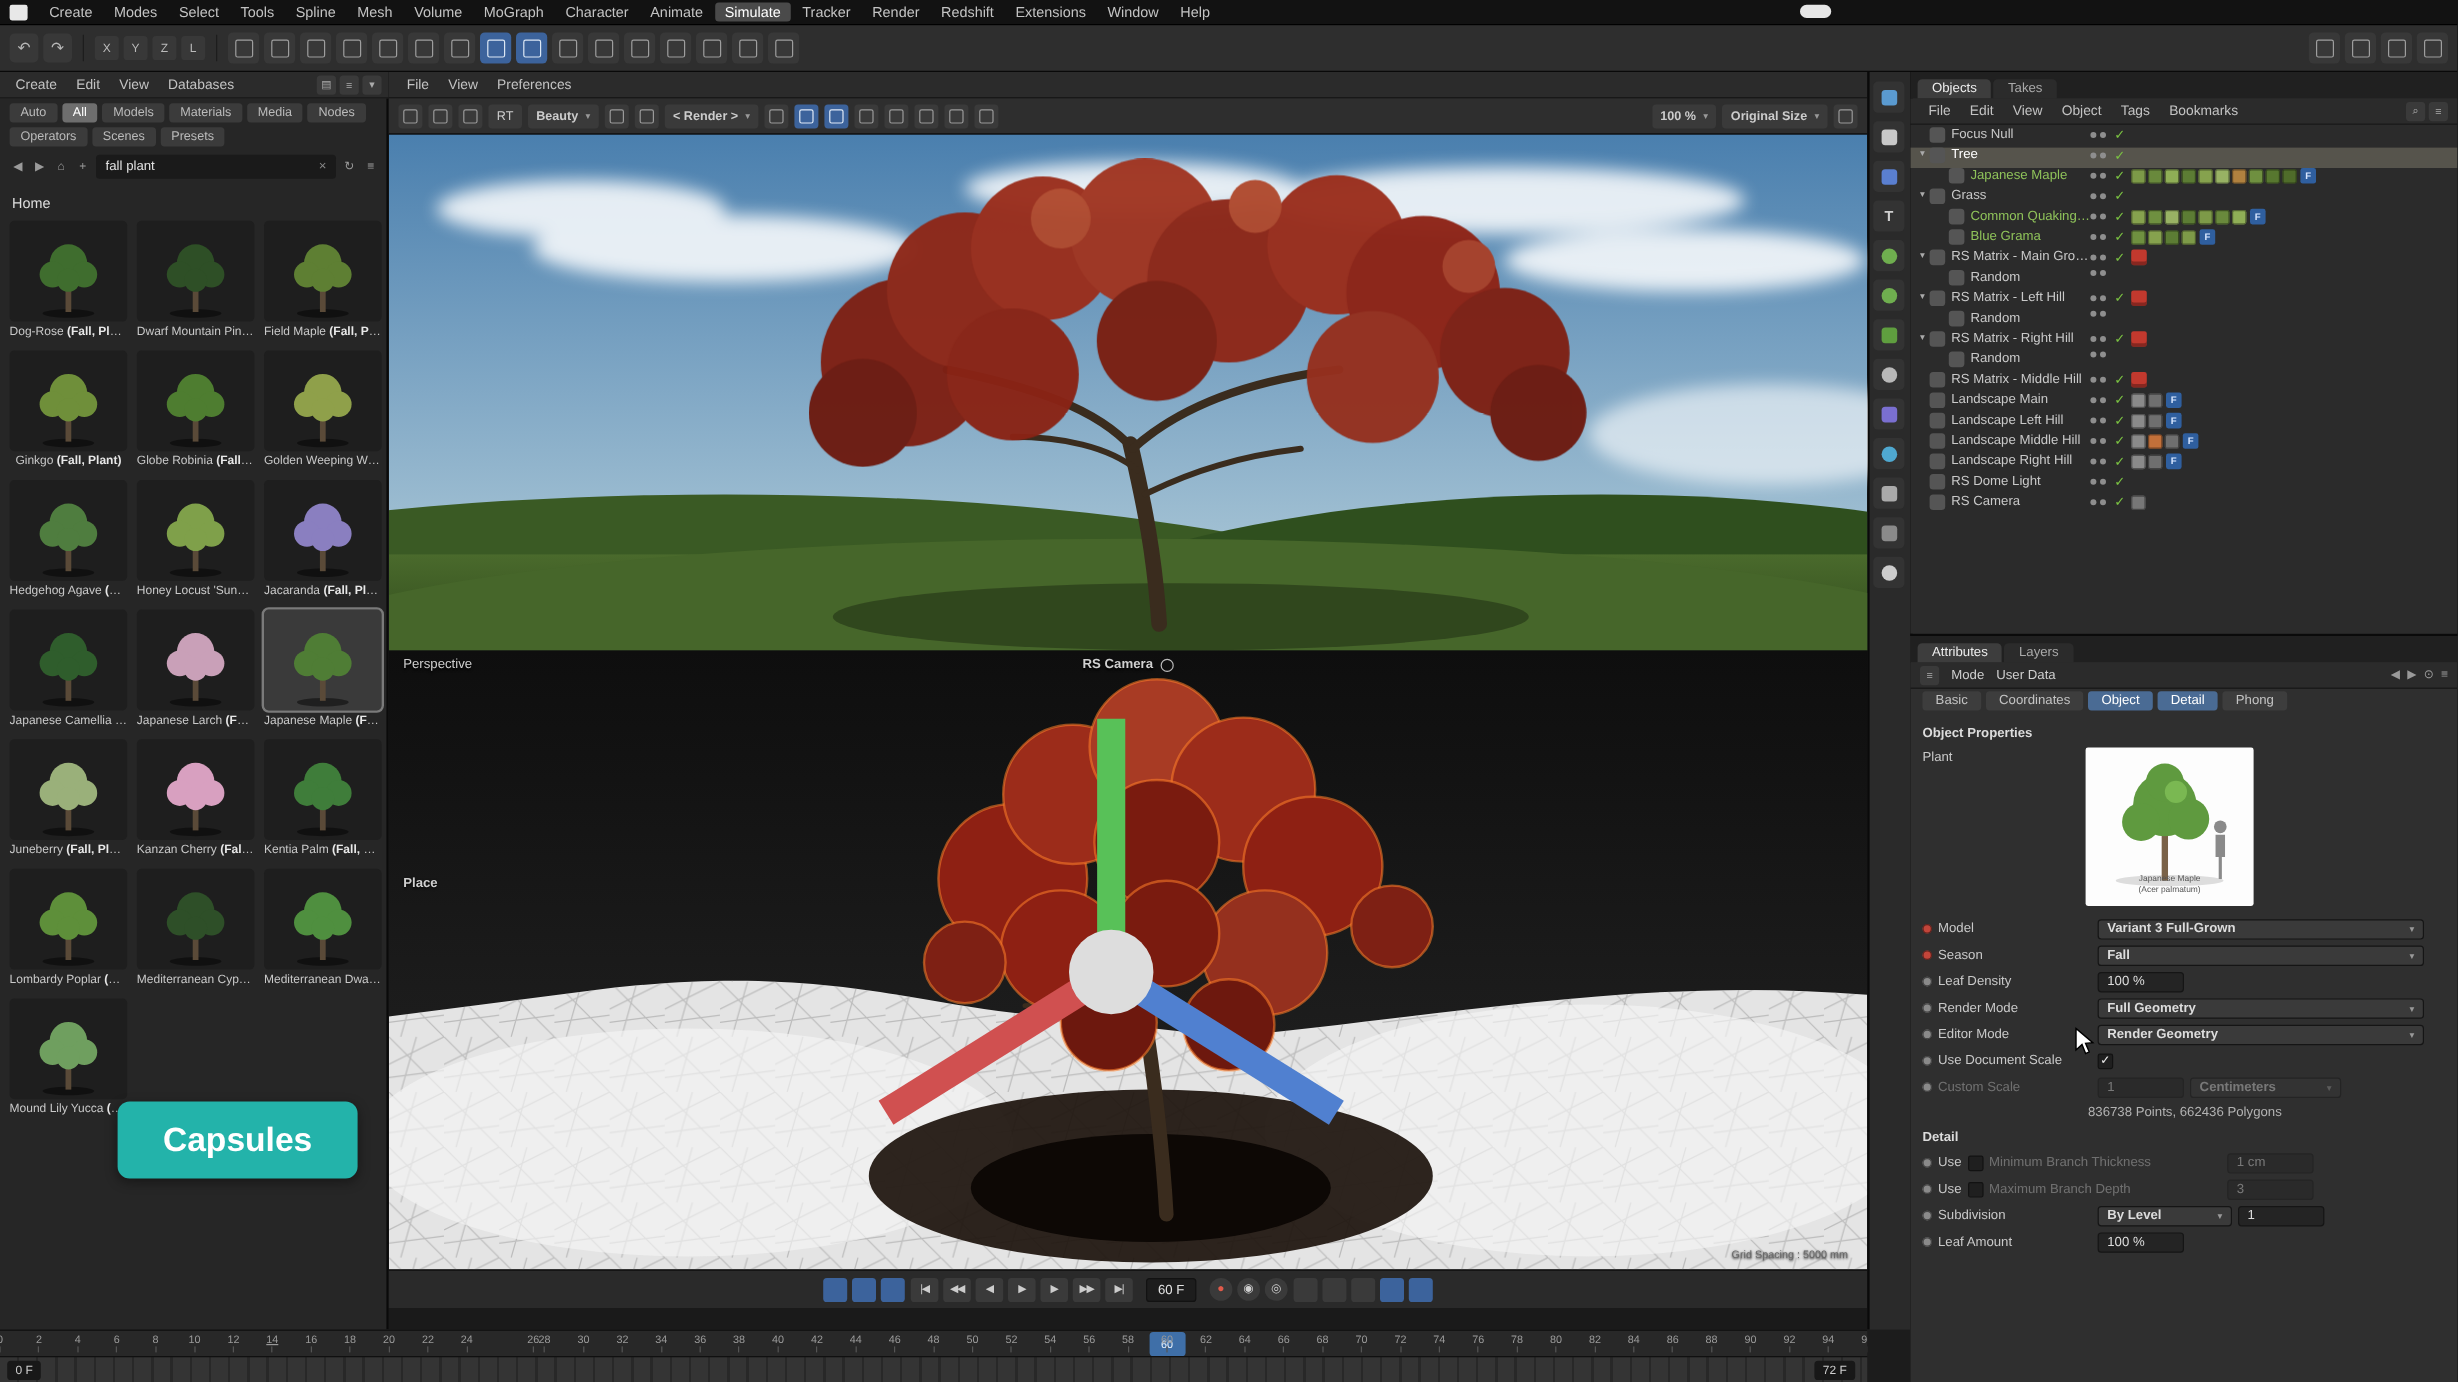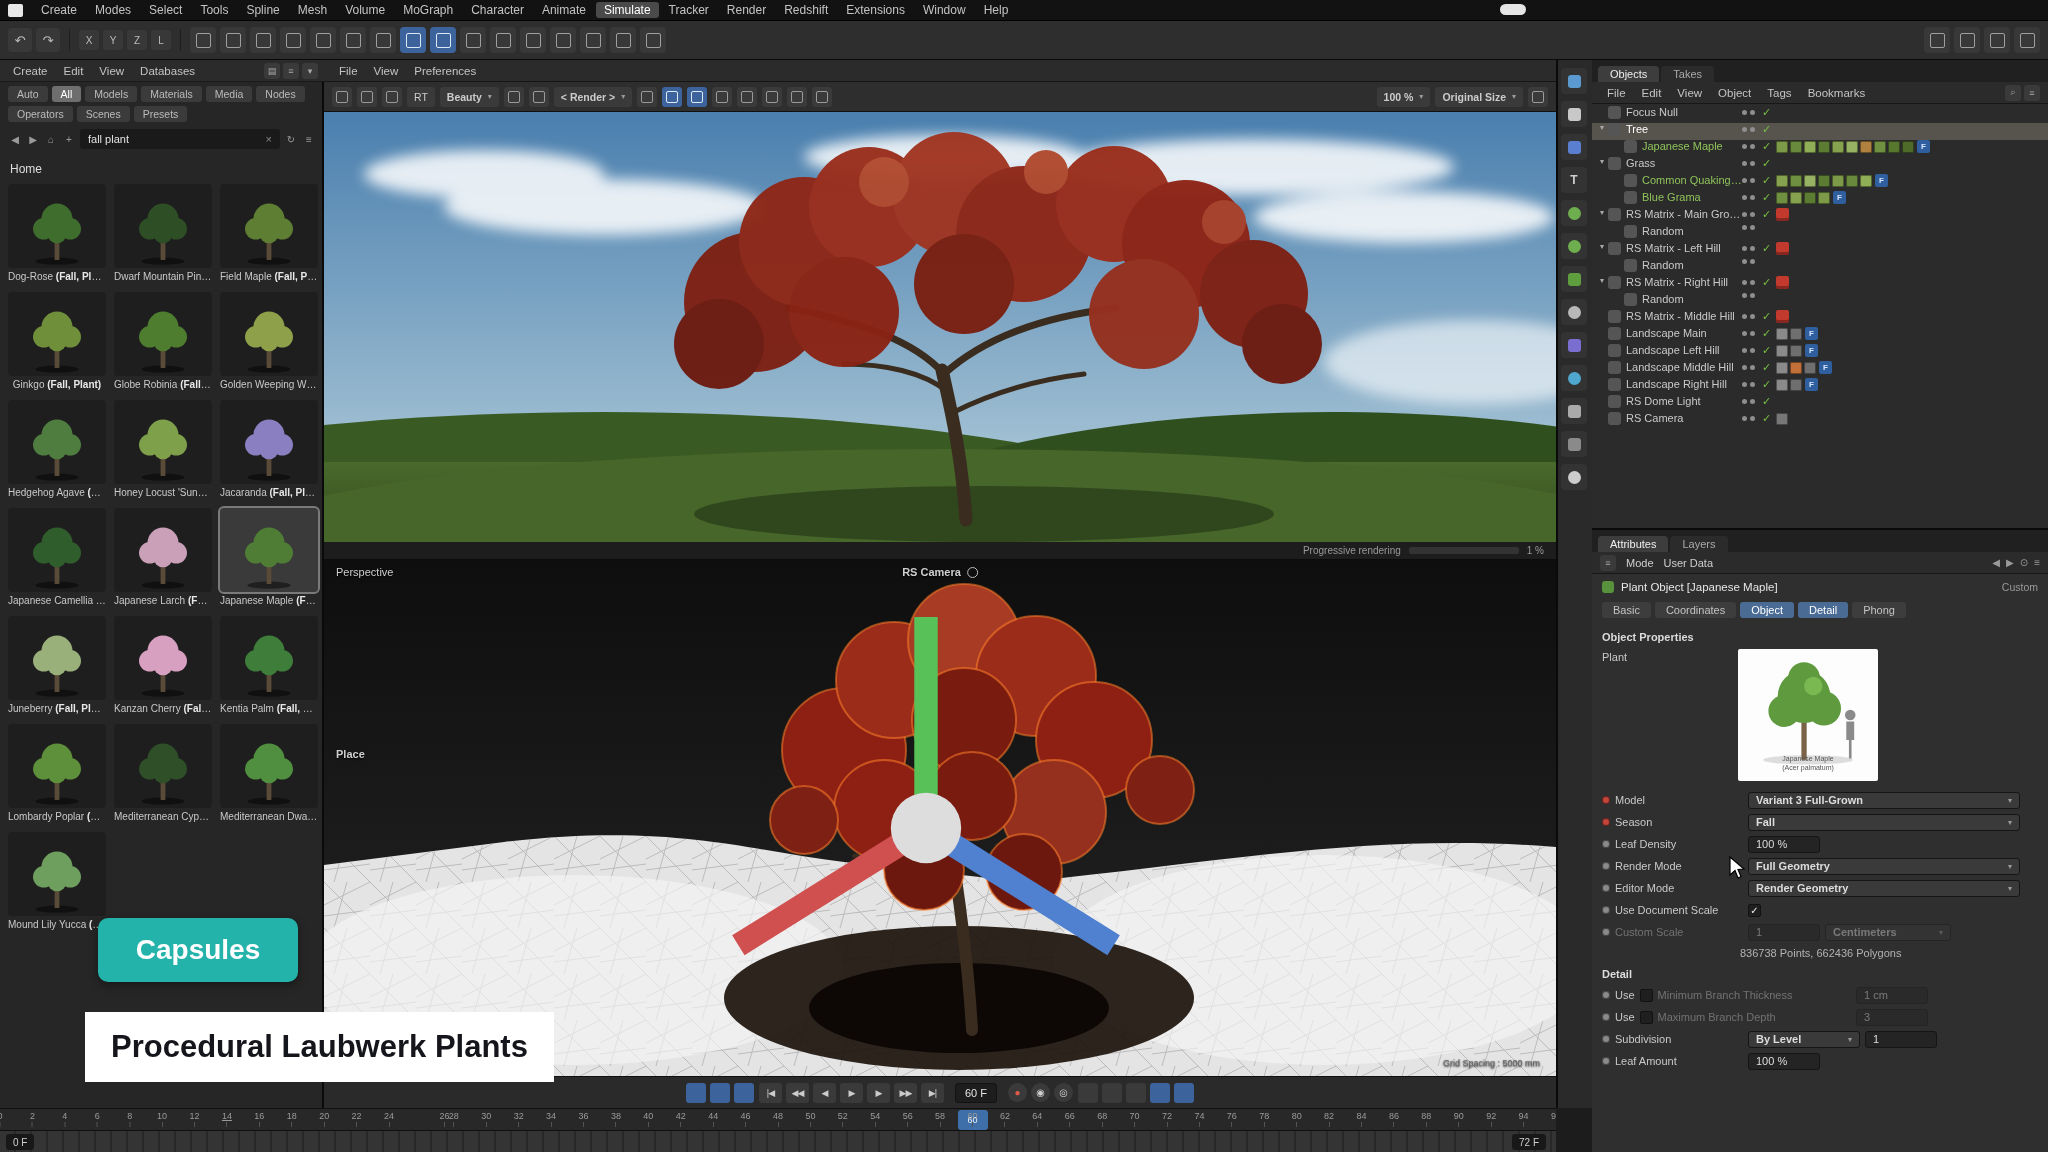--- a/index.html
+++ b/index.html
@@ -701,25 +701,20 @@
             <circle cx="930" cy="182" r="54" fill="#7e2014"></circle>
             <circle cx="958" cy="232" r="40" fill="#6d1a10"></circle>
             <circle cx="820" cy="202" r="55" fill="#95301e"></circle>
             <circle cx="560" cy="70" r="25" fill="#b04a2e"></circle>
             <circle cx="722" cy="60" r="22" fill="#b04a2e"></circle>
             <circle cx="900" cy="110" r="22" fill="#a8402a"></circle>
           </g>
         </svg>
       </div>
 
-      <div class="progressrow">
-        <span>Progressive rendering</span>
-        <span class="ptrack"><span class="pfill"></span></span>
-        <span>1 %</span>
-      </div>
 
       <div class="viewport">
         <svg viewBox="0 0 1232 516" preserveAspectRatio="none">
           <defs>
             <linearGradient id="vbg" x1="0" y1="0" x2="0" y2="1">
               <stop offset="0" stop-color="#0e0e0e"></stop>
                 <stop offset="1" stop-color="#262626"></stop>
             </linearGradient>
             <pattern id="shatter" width="46" height="46" patternUnits="userSpaceOnUse">
               <path d="M0,23 L46,0 M0,0 L46,46 M23,0 L10,46 M0,34 L46,28" stroke="#9a9a9a" stroke-width="1" fill="none"></path>
@@ -1255,25 +1250,20 @@
           <span class="miniicon">≡</span>
           <span>Mode</span>
           <span>User Data</span>
           <span class="right">
             <span>◀</span>
             <span>▶</span>
             <span>⊙</span>
             <span>≡</span>
           </span>
         </div>
-        <div class="attr-title">
-          <span class="plant-glyph"></span>
-          <span>Plant Object [Japanese Maple]</span>
-          <span class="custom-lbl">Custom</span>
-        </div>
         <div class="section-tabs">
 
         <span class="stab">Basic</span>
             <span class="stab">Coordinates</span>
             <span class="stab active">Object</span>
             <span class="stab active">Detail</span>
             <span class="stab">Phong</span>
           </div>
         <div class="sechead">Object Properties</div>
 
@@ -1478,17 +1468,16 @@
           <span class="tick" style="left: 100%;">96</span>
         </div>
       <div class="range">
         <span class="rlab left">0 F</span>
         <span class="rlab right">72 F</span>
       </div>
     </div>
   </div>
 
   <div class="capsules-badge">Capsules</div>
-  <div class="title-banner">Procedural Laubwerk Plants</div>
   <svg class="cursor" width="18" height="24" viewBox="0 0 18 24">
     <path d="M2,1 L2,19 L7,14.5 L10,22 L13,20.5 L10,13.5 L16,13 Z" fill="#fff" stroke="#000" stroke-width="1.2"></path>
   </svg>
 </div>
 
 </body></html>

